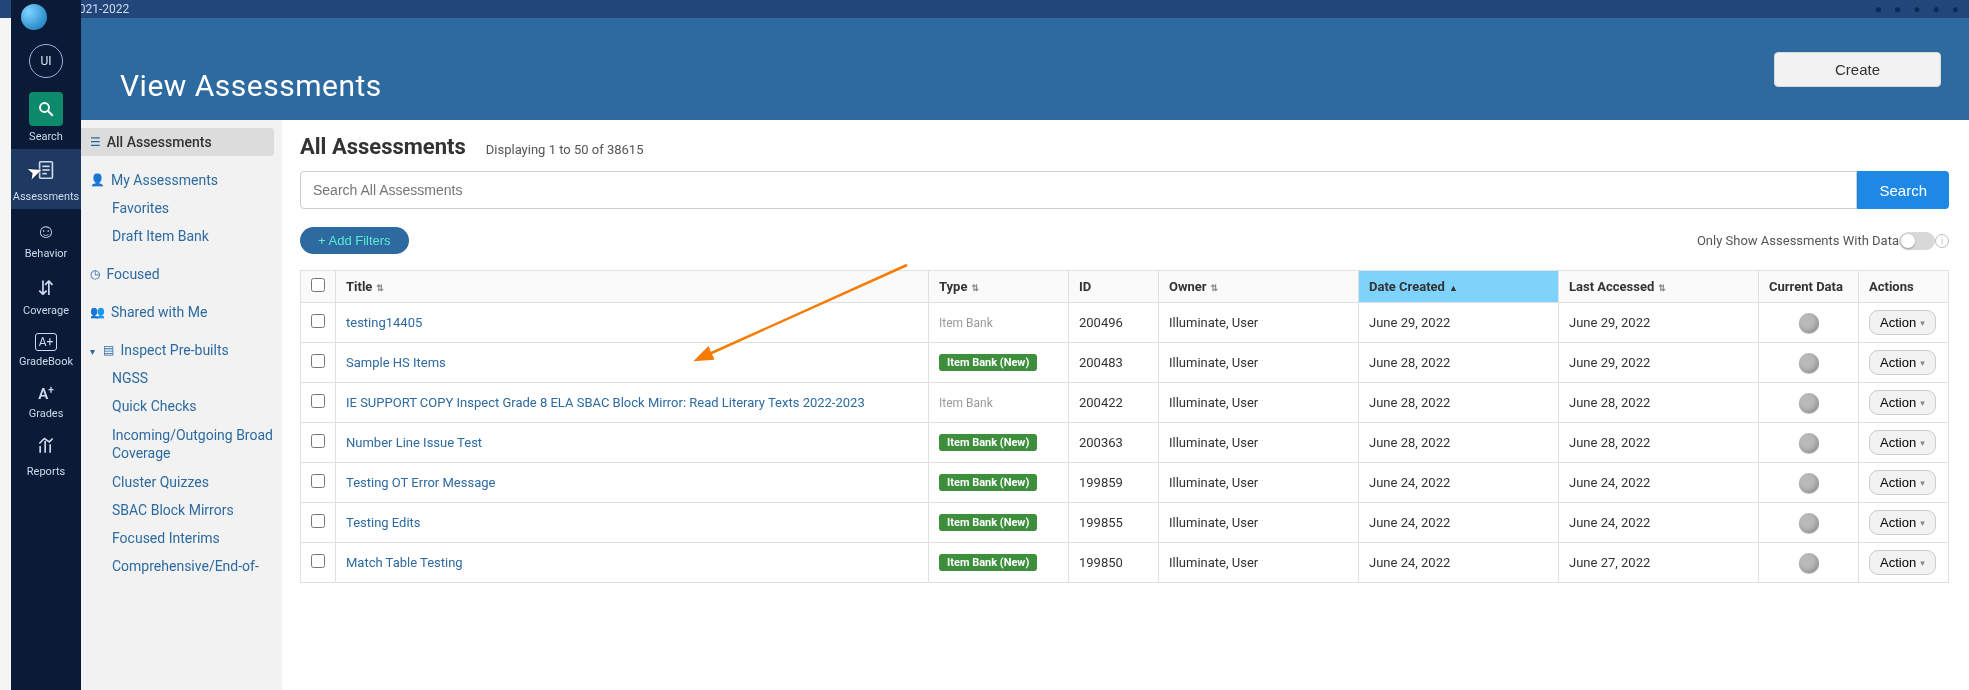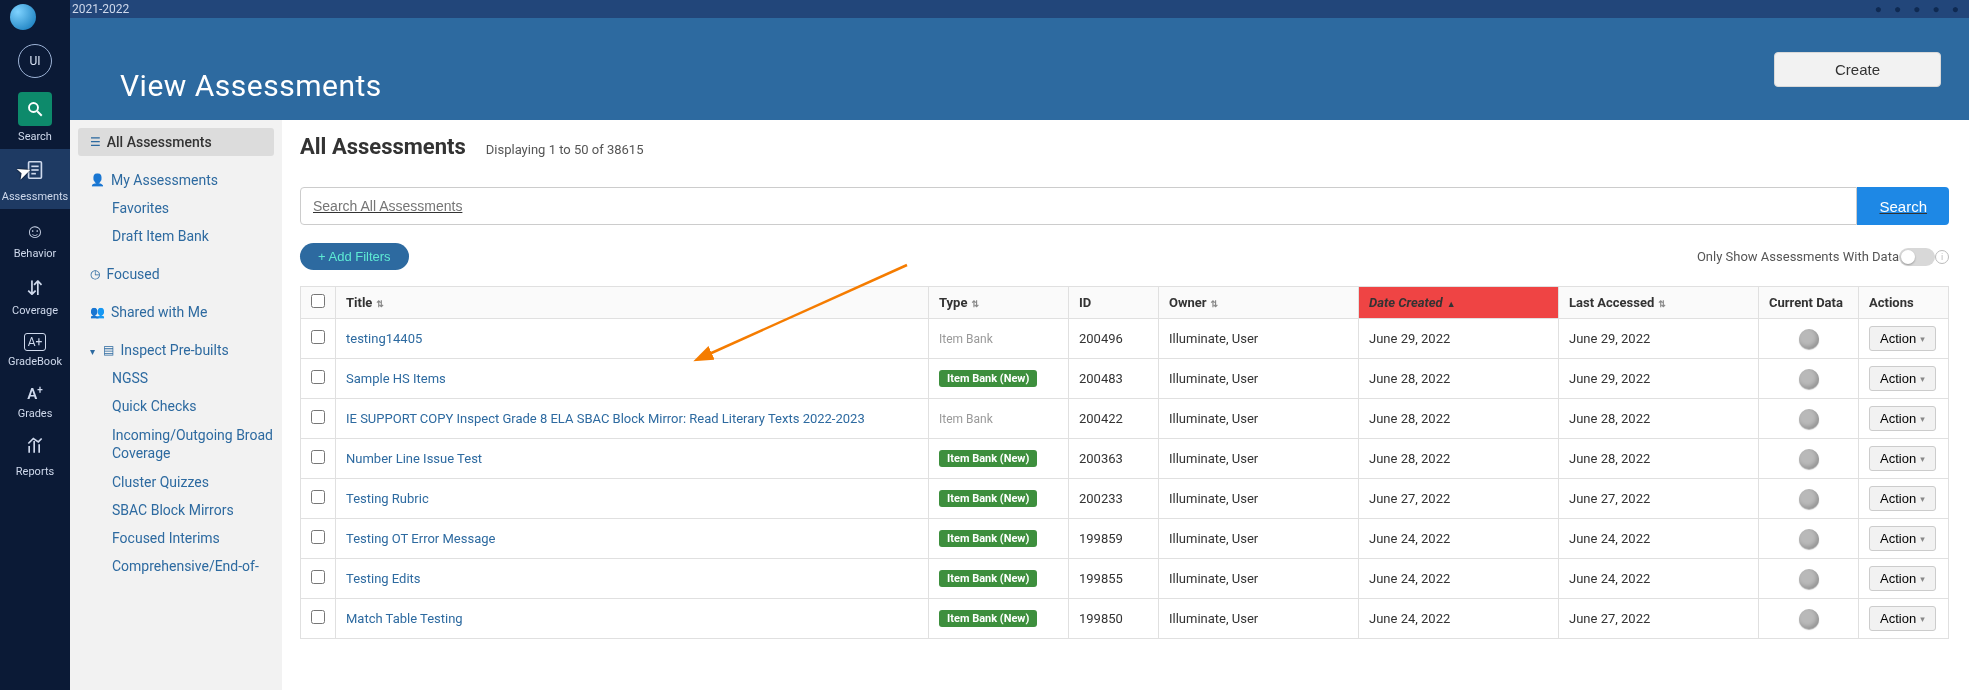--- a/index.html
+++ b/index.html
@@ -57,21 +57,21 @@
     border: 1px solid #d9d9d9;
     border-radius: 4px;
     padding: 8px 60px;
     font-size: 15px;
     color: #333;
     cursor: pointer;
   }
   
   .rail {
     position: absolute;
-    top: 0; left: 0;
+    top: 0; left: 11px;
     width: 70px;
     height: 100%;
     background: #0b1a36;
     display: flex;
     flex-direction: column;
     align-items: center;
     color: #ccd4e4;
     font-size: 11px;
     z-index:5;
   }
@@ -141,21 +141,21 @@
   .main {
     position:absolute;
     top:120px; left:282px; right:0; bottom:0;
     background:#fff;
     padding: 14px 20px 0 18px;
     overflow:hidden;
   }
   .main .titlebar { display:flex; align-items:baseline; gap:20px;}
   .main .titlebar h2 { font-size:22px; font-weight:700; color:#333;}
   .main .titlebar .count { font-size:13px; color:#555;}
-  .searchrow { display:flex; margin-top:28px; gap:0;text-decoration:underline;}
+  .searchrow { display:flex; margin-top:12px; gap:0;}
   .searchrow input {
     flex:1; height:38px; border:1px solid #ccc; border-radius:4px 0 0 4px;
     padding:0 12px; font-size:14px; color:#888;
   }
   .searchrow .btn {
     border:none; background:#1e88e5; color:#fff;
     padding:0 22px; border-radius:0 4px 4px 0; font-size:15px;
     cursor:pointer;
   }
   .filterrow { display:flex; align-items:center; margin-top:18px; position:relative;}
@@ -185,36 +185,36 @@
     text-align:left;
     vertical-align:middle;
     background:#fff;
   }
   table.assess th {
     background:#fafafa;
     font-weight:700;
     color:#333;
     white-space:nowrap;
   }
-  table.assess th.sorted { background:#ef4444;font-style:italic;}
+  table.assess th.sorted { background:#7dd3fc;}
   .sorticon { font-size:9px; color:#888; margin-left:4px;}
   .sorticon.up { color:#333;}
   td.title a { color:#2d6aa0; text-decoration:none;}
   .badge-new {
     display:inline-block; background:#3d8f3d; color:#fff; font-size:11px;
     font-weight:700; padding:2px 8px; border-radius:3px;
   }
   .type-plain { color:#999; font-size:12px;}
   .currdata {
     width:20px;height:20px;border-radius:50%;background:#b9b9b9;
     box-shadow:inset -2px -2px 4px rgba(0,0,0,.2), 0 1px 1px rgba(0,0,0,.3);
     margin:auto;
   }
   .actionbtn {
-    background:#f2f2f2; border:1px solid #ccc; border-radius:3px;
+    background:#f2f2f2; border:1px solid #ccc; border-radius:9px;
     padding:4px 10px; font-size:13px; cursor:pointer; display:inline-flex; gap:4px; align-items:center;
   }
   .actionbtn .caret { font-size:9px; color:#888;}
   th.chk, td.chk { width:34px; text-align:center;}
   th.curr, td.curr { width:100px; text-align:center;}
   th.act, td.act { width:90px;}
   input[type=checkbox] { width:14px;height:14px;}
 
   .smallicon { font-size:12px; color:#2d6aa0;}
 </style>
@@ -425,33 +425,20 @@
           <td>Illuminate, User</td>
           <td>June 28, 2022</td>
           <td>June 28, 2022</td>
           <td class="curr">
             <div class="currdata"></div>
           </td>
           <td class="act"><button class="actionbtn">Action<span class="caret">▾</span></button></td>
         </tr>
         <tr>
           <td class="chk"><input type="checkbox" style=""></td>
-          <td class="title"><a href="#">Testing Rubric</a></td>
-          <td><span class="badge-new">Item Bank (New)</span></td>
-          <td>200233</td>
-          <td>Illuminate, User</td>
-          <td>June 27, 2022</td>
-          <td>June 27, 2022</td>
-          <td class="curr">
-            <div class="currdata"></div>
-          </td>
-          <td class="act"><button class="actionbtn">Action<span class="caret">▾</span></button></td>
-        </tr>
-        <tr>
-          <td class="chk"><input type="checkbox" style=""></td>
           <td class="title"><a href="#">Testing OT Error Message</a></td>
           <td><span class="badge-new">Item Bank (New)</span></td>
           <td>199859</td>
           <td>Illuminate, User</td>
           <td>June 24, 2022</td>
           <td>June 24, 2022</td>
           <td class="curr">
             <div class="currdata"></div>
           </td>
           <td class="act"><button class="actionbtn">Action<span class="caret">▾</span></button></td>

